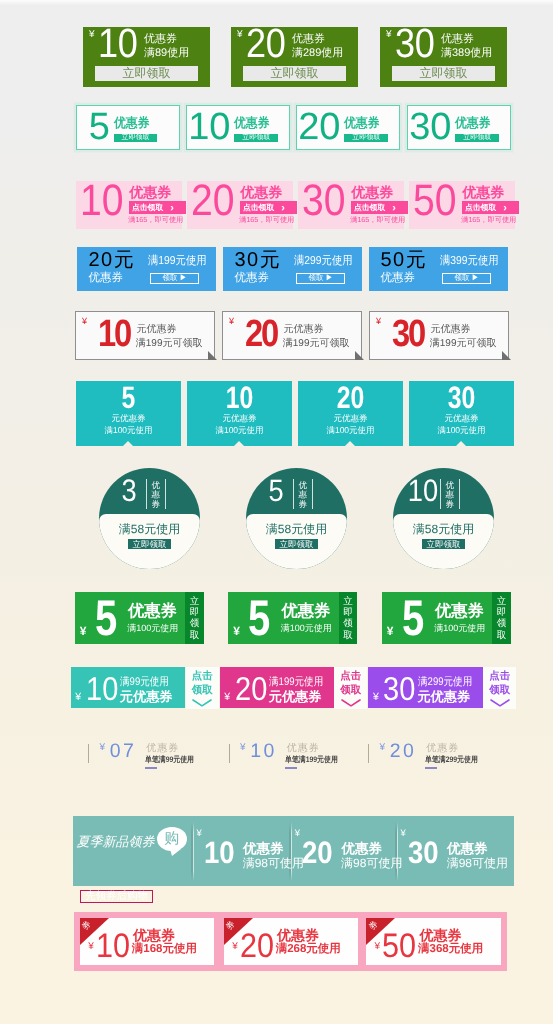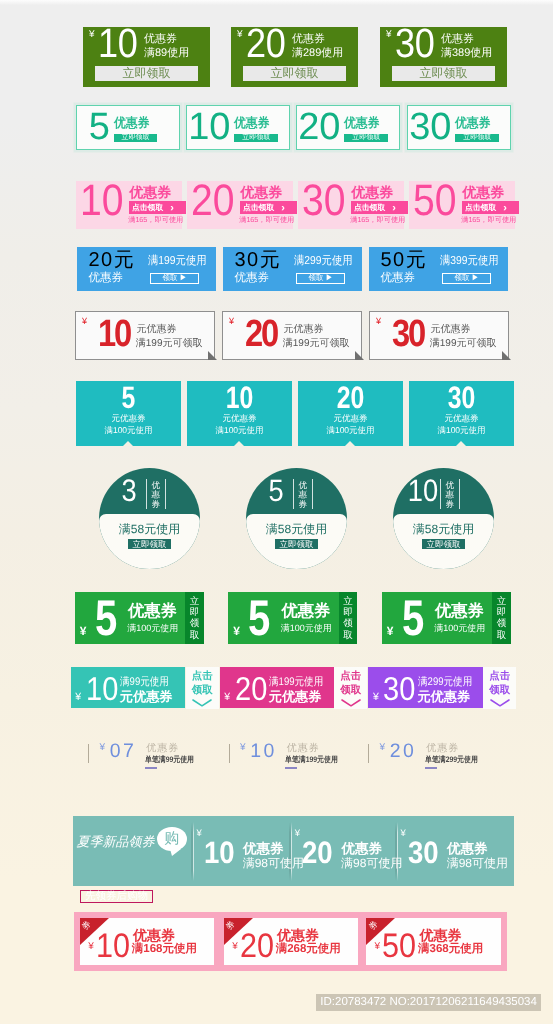--- a/index.html
+++ b/index.html
@@ -492,15 +492,14 @@
           <i></i>
           <b>券</b>
         </div>
   </div>
   <span class="yen">¥</span>
   <span class="amt">50</span>
   <span class="t1">优惠券</span>
   <span class="t2">满368元使用</span>
 </div>
 
-<div class="idbox">ID:20783472 NO:20171206211649435034</div>
 
 </div>
 
 </body></html>

